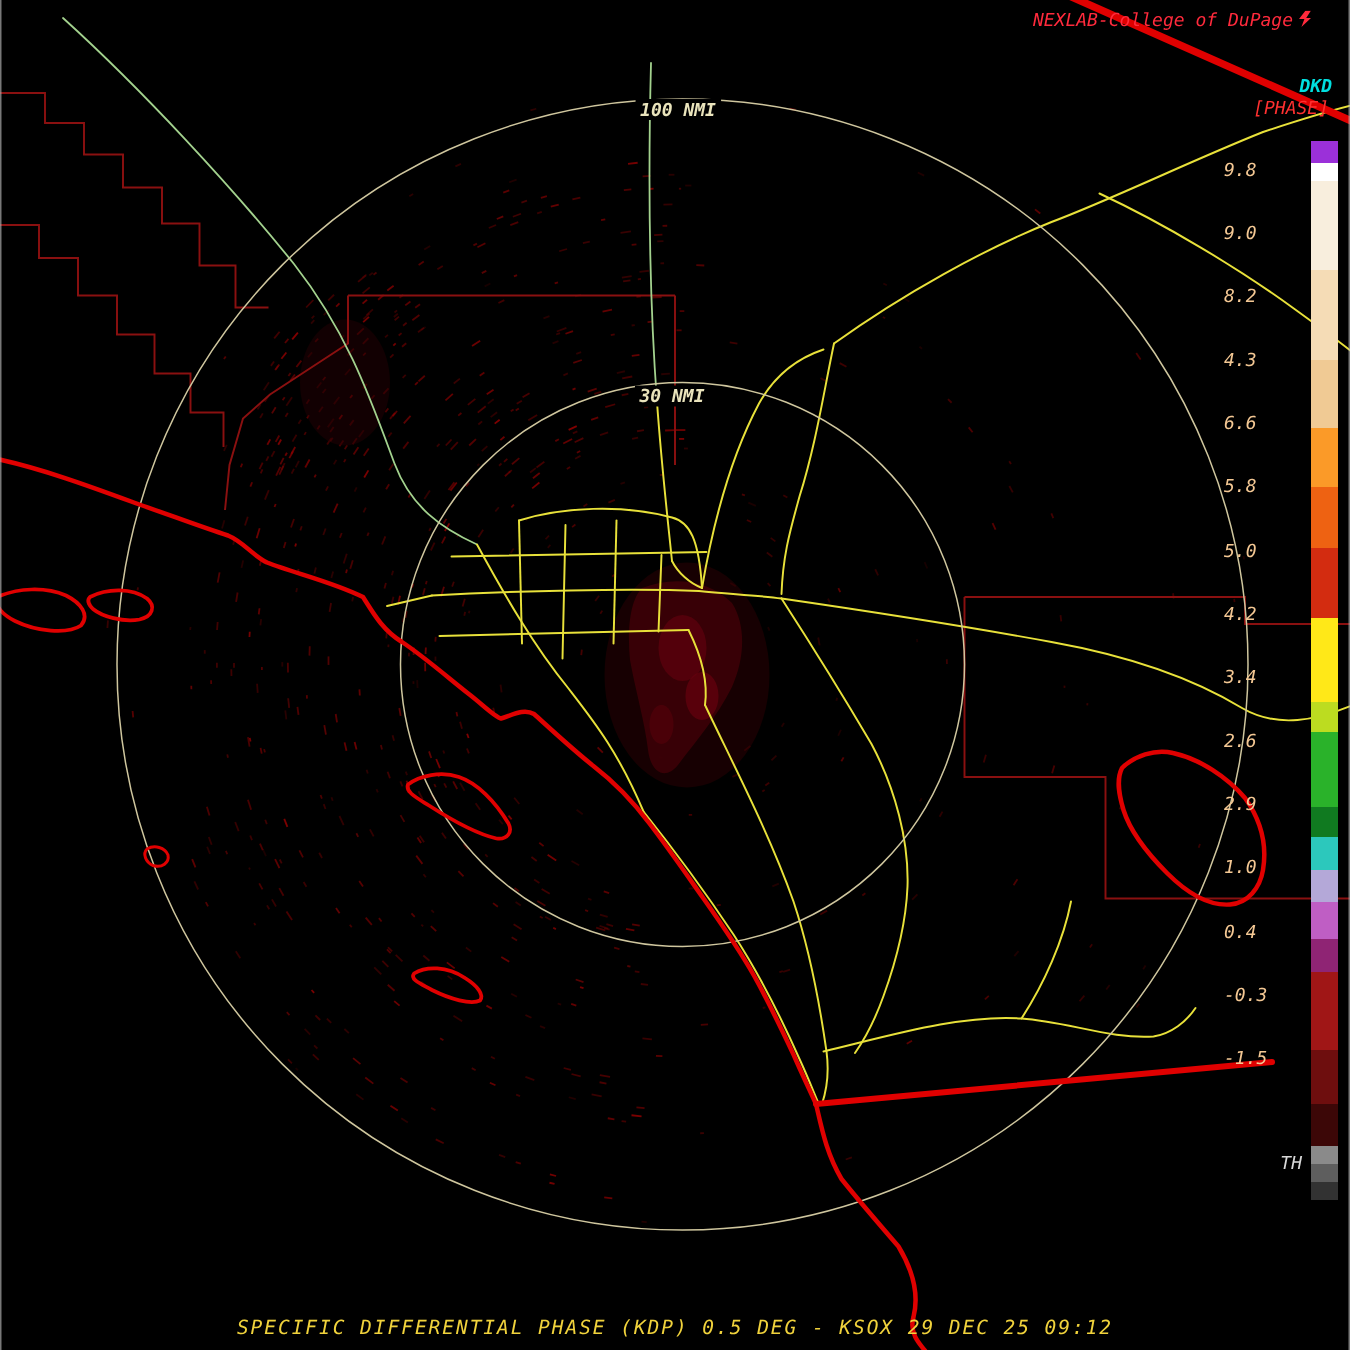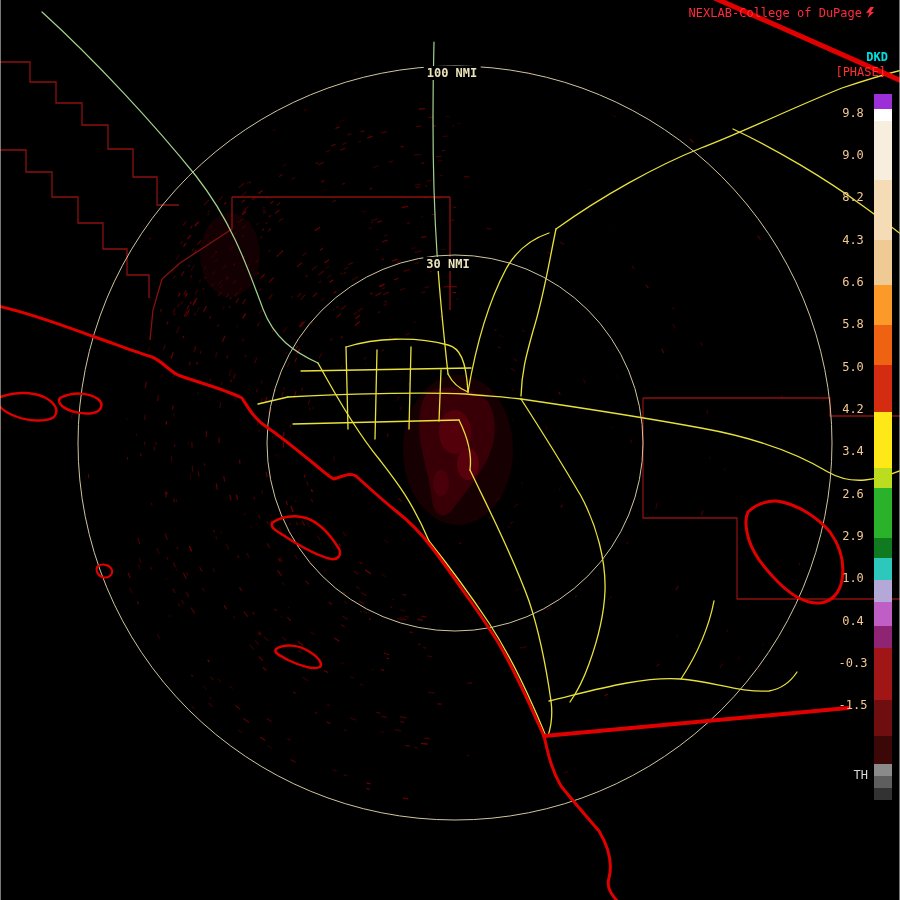--- a/index.html
+++ b/index.html
@@ -1,33 +1,33 @@
 <!DOCTYPE html>
 <html style="--background: #000000; --road: #e8e13a; --road-secondary: #a3d28e; --coast: #e00000; --county: #8a1010; --ring: #cfc69e; --brand: #ff2a3c; --product: #00e0e0; --units: #ff3030; --ticks: #f4c894; --status: #f0d23c; --threshold: #d8d8d8;"><head>
 <meta charset="utf-8">
 <style>
   html,body{margin:0;padding:0;background:#000;}
   #app{position:relative;width:900px;height:900px;background:var(--background,#000);
-       font-family:"DejaVu Sans Mono","Liberation Mono",monospace;overflow:hidden;}
+       font-family:"DejaVu Sans Mono","Liberation Mono",monospace;overflow:hidden;font-style:italic;}
   #map-svg{position:absolute;left:0;top:0;}
   .road{stroke:var(--road);stroke-width:1.3;fill:none;stroke-linecap:round;}
   .road2{stroke:var(--road-secondary);stroke-width:1.2;fill:none;stroke-linecap:round;}
   .county{stroke:var(--county);stroke-width:1.3;fill:none;}
   .ring{stroke:var(--ring);stroke-width:1;fill:none;}
   .coast{stroke:var(--coast);fill:none;stroke-linejoin:round;stroke-linecap:round;}
   .txt{position:absolute;font-size:12px;line-height:14px;white-space:pre;}
   #brand{top:6px;right:26px;color:var(--brand);}
   #brand-logo{display:inline-block;width:8px;height:11px;background:var(--brand);
      clip-path:polygon(55% 0,100% 0,60% 45%,100% 45%,20% 100%,45% 52%,0 52%);
      margin-left:4px;vertical-align:-1px;}
   #product-code{top:50px;right:12px;color:var(--product);font-weight:bold;}
   #units-label{top:65px;right:14px;color:var(--units);}
   #threshold-label{top:768px;right:32px;color:var(--threshold);}
   #colorbar{position:absolute;top:94px;right:8px;width:18px;height:706px;}
-  .cb-tick{position:absolute;right:25px;width:44px;text-align:center;color:var(--ticks);
+  .cb-tick{position:absolute;right:40px;width:44px;text-align:left;color:var(--ticks);
      font-size:12px;transform:translateY(-50%);}
   .ring-label{position:absolute;transform:translate(-50%,-50%);background:#000;
      padding:0 3px;color:#eae4bc;font-size:12px;font-weight:bold;text-align:center;}
   #status-bar{position:absolute;left:0;right:0;bottom:7px;text-align:center;
      color:var(--status);font-size:13px;letter-spacing:1.3px;}
   .edge{position:absolute;top:0;bottom:0;width:1px;background:#b8b8b8;opacity:.65;}
   #edge-left{left:0;} #edge-right{right:0;}
 </style>
 </head>
 <body>
@@ -748,16 +748,17 @@
     <span class="cb-tick" style="top:536px">2.9</span>
     <span class="cb-tick" style="top:578px">1.0</span>
     <span class="cb-tick" style="top:621px">0.4</span>
     <span class="cb-tick" style="top:663px">-0.3</span>
     <span class="cb-tick" style="top:705px">-1.5</span>
   </div>
 
   <div class="ring-label" style="left:452px;top:73px">100 NMI</div>
   <div class="ring-label" style="left:448px;top:264px">30 NMI</div>
 
+  <div id="status-bar">SPECIFIC DIFFERENTIAL PHASE (KDP) 0.5 DEG - KSOX 29 DEC 25 09:12</div>
 
   <div class="edge" id="edge-left"></div>
   <div class="edge" id="edge-right"></div>
 </div>
 
 </body></html>

